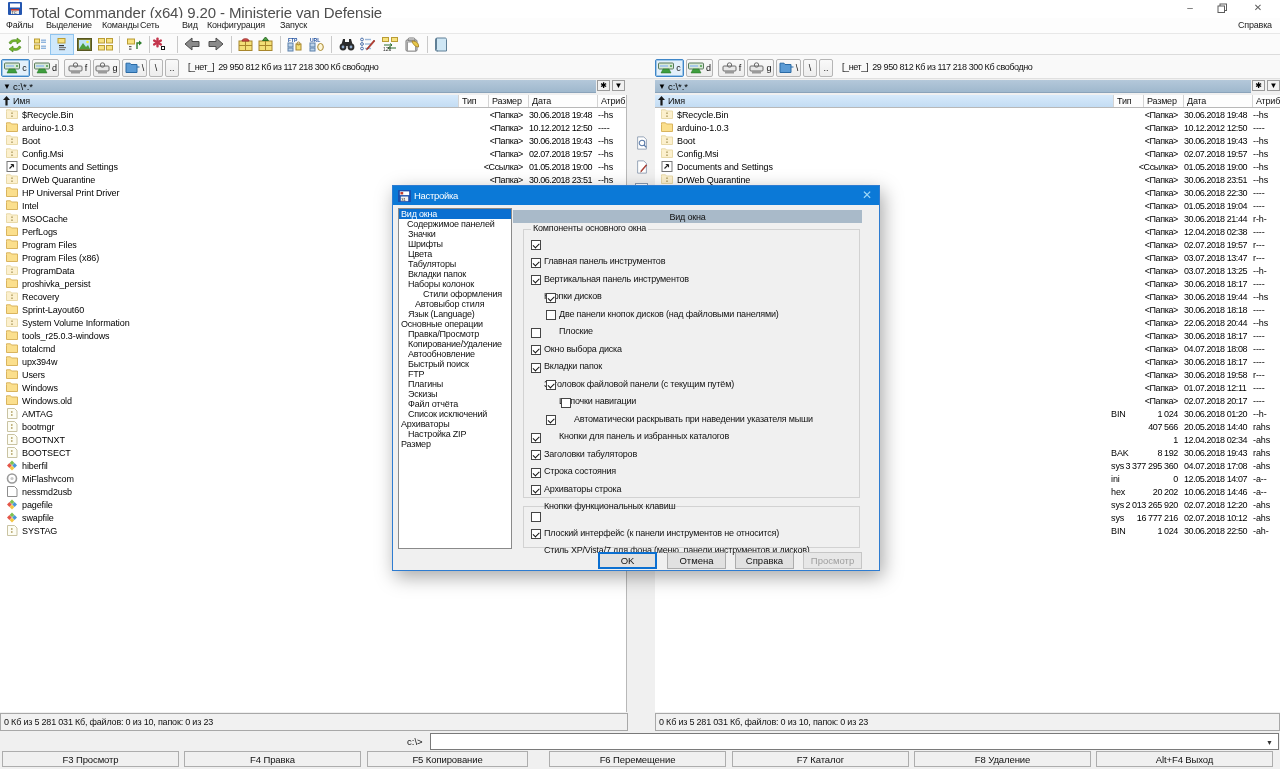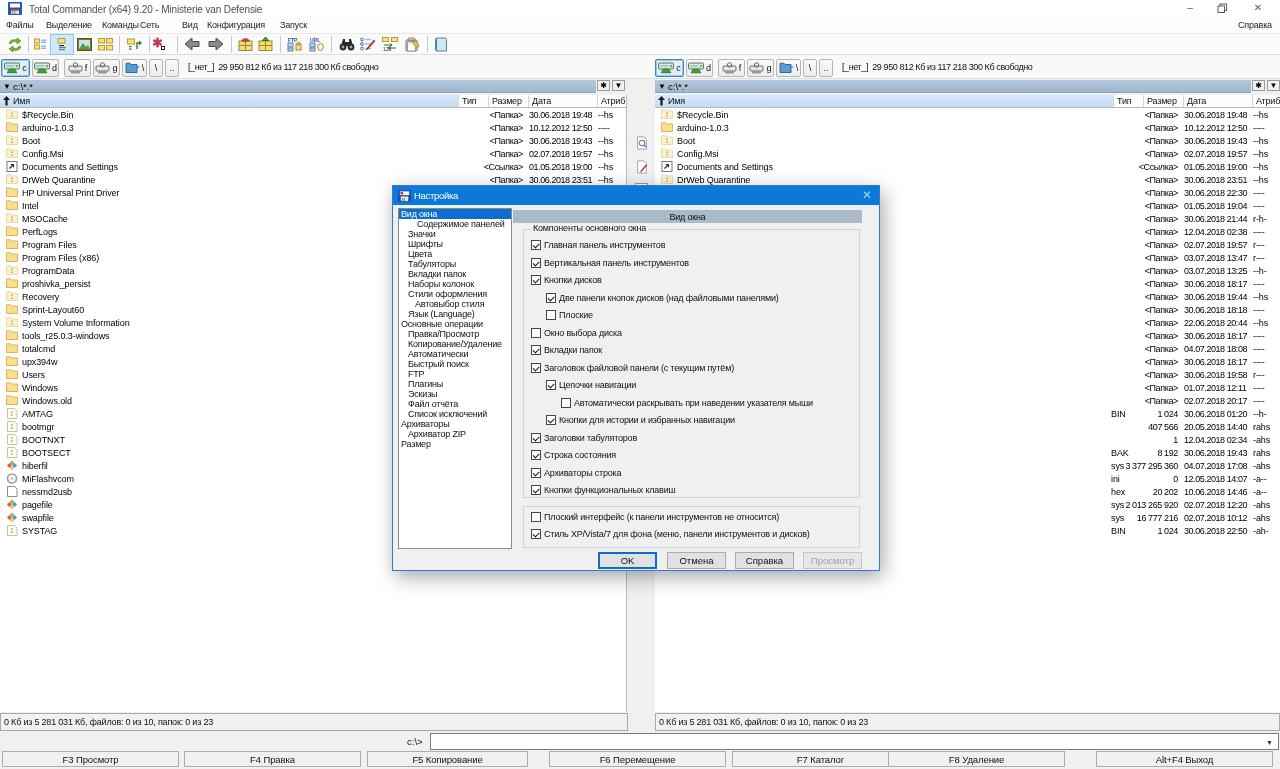--- a/index.html
+++ b/index.html
@@ -1,20 +1,20 @@
 <!DOCTYPE html>
 <html><head><meta charset="utf-8"><style>
 * { margin:0; padding:0; box-sizing:border-box; }
 html,body { width:1280px; height:769px; overflow:hidden; background:#f0f0f0;
   font-family:"Liberation Sans",sans-serif; }
 #root { position:absolute; left:0; top:0; width:1280px; height:769px; }
 
 
 #title { position:absolute; left:0; top:0; width:1280px; height:18px; background:#ffffff; }
-#title .txt { position:absolute; left:29px; top:4px; font-size:10px; color:#4e4e4e; letter-spacing:-0.12px;}
+#title .txt { position:absolute; left:29px; top:4px; font-size:15px; color:#4e4e4e; letter-spacing:-0.12px;}
 #tcicon { position:absolute; left:8px; top:2px; }
 .wbtn { position:absolute; top:0px; width:30px; height:16px; color:#5c5c5c; font-size:10px;
   text-align:center; line-height:15px; }
 
 
 #menubar { position:absolute; left:0; top:18px; width:1280px; height:15px; background:#fdfdfd; }
 .mi { position:absolute; top:2px; font-size:9px; color:#1c1c1c; letter-spacing:-0.2px; }
 
 
 #toolbar { position:absolute; left:0; top:33px; width:1280px; height:22px; background:#fbfbfb;
@@ -86,21 +86,21 @@
 #dlgband { position:absolute; left:120px; top:24px; width:349px; height:13px; background:#a9bac9;
   font-size:9px; color:#111; text-align:center; padding-top:2px; letter-spacing:-0.2px; }
 .grp { position:absolute; left:130px; border:1px solid #d2d2d2; }
 .grplbl { position:absolute; left:138px; top:37px; font-size:9px; letter-spacing:-0.2px; color:#111; background:#f0f0f0;
   padding:0 2px; }
 .ckrow { position:absolute; height:12px; }
 .cb { position:absolute; left:0; top:0px; width:10px; height:10px; background:#fff;
   border:1px solid #454545; }
 .cb.on::after { content:""; position:absolute; left:1px; top:1.8px; width:5px; height:2.6px;
   border-left:1.4px solid #111; border-bottom:1.4px solid #111; transform:rotate(-45deg); }
-.cklbl { position:absolute; left:13px; top:0px; font-size:9px; color:#111; white-space:nowrap;
+.cklbl { position:absolute; left:13px; top:16px; font-size:9px; color:#111; white-space:nowrap;
   letter-spacing:-0.2px; }
 .dbtn2 { position:absolute; top:367px; width:59px; height:17px; background:#e1e1e1;
   border:1px solid #acacac; font-size:9.5px; color:#111; text-align:center; padding-top:2px; }
 </style></head><body>
 <div id="root">
 
 <div id="title">
       <span id="tcicon"><svg width="14" height="14" viewBox="0 0 14 14">
           <rect x="0" y="0" width="14" height="13" rx="1" fill="#2456b0"></rect>
           <rect x="2" y="1.5" width="10" height="4" fill="#fff"></rect>
@@ -1140,58 +1140,58 @@
 <div class="statbox" style="left:0;width:628px">0 Кб из 5 281 031 Кб, файлов: 0 из 10, папок: 0 из 23</div>
 <div class="statbox" style="left:655px;width:625px">0 Кб из 5 281 031 Кб, файлов: 0 из 10, папок: 0 из 23</div>
 <div id="cmdlabel" style="left:407px">c:\&gt;</div>
 <div id="cmdinput"></div>
     <div id="cmddd">▼</div>
 <div class="fkey" style="left:2px;width:177px">F3 Просмотр</div>
 <div class="fkey" style="left:184px;width:177px">F4 Правка</div>
 <div class="fkey" style="left:367px;width:161px">F5 Копирование</div>
 <div class="fkey" style="left:549px;width:177px">F6 Перемещение</div>
 <div class="fkey" style="left:732px;width:177px">F7 Каталог</div>
-<div class="fkey" style="left:888px;width:177px">F8 Удаление</div>
+<div class="fkey" style="left:914px;width:177px">F8 Удаление</div>
 <div class="fkey" style="left:1096px;width:177px">Alt+F4 Выход</div>
 <div id="dlg">
 <div id="dlgtitle">
         <span style="position:absolute;left:5px;top:3px"><svg width="13" height="13" viewBox="0 0 14 14">
             <rect x="0" y="0" width="14" height="13" rx="1" fill="#1b4fae"></rect>
             <rect x="2" y="1.5" width="10" height="4" fill="#fff"></rect>
             <rect x="2.6" y="2.2" width="3" height="2.6" fill="#c0392b"></rect>
             <rect x="3" y="7" width="8" height="5" fill="#f0f0f0"></rect>
             <text x="3.4" y="11.6" font-size="4.5" fill="#222" font-family="Liberation Sans">31</text>
           </svg></span>
         <span class="t">Настройка</span>
         <span id="dlgclose">✕</span>
       </div>
 <div id="dlglist">
         <div class="li sel" style="padding-left:2px">Вид окна</div>
-<div class="li" style="padding-left:18px">Содержимое панелей</div>
+<div class="li" style="padding-left:8px">Содержимое панелей</div>
 <div class="li" style="padding-left:9px">Значки</div>
 <div class="li" style="padding-left:9px">Шрифты</div>
 <div class="li" style="padding-left:9px">Цвета</div>
 <div class="li" style="padding-left:9px">Табуляторы</div>
 <div class="li" style="padding-left:9px">Вкладки папок</div>
 <div class="li" style="padding-left:9px">Наборы колонок</div>
-<div class="li" style="padding-left:9px">Стили оформления</div>
+<div class="li" style="padding-left:24px">Стили оформления</div>
 <div class="li" style="padding-left:16px">Автовыбор стиля</div>
 <div class="li" style="padding-left:9px">Язык (Language)</div>
 <div class="li" style="padding-left:2px">Основные операции</div>
 <div class="li" style="padding-left:9px">Правка/Просмотр</div>
 <div class="li" style="padding-left:9px">Копирование/Удаление</div>
-<div class="li" style="padding-left:9px">Автоматически</div>
+<div class="li" style="padding-left:9px">Автообновление</div>
 <div class="li" style="padding-left:9px">Быстрый поиск</div>
 <div class="li" style="padding-left:9px">FTP</div>
 <div class="li" style="padding-left:9px">Плагины</div>
 <div class="li" style="padding-left:9px">Эскизы</div>
 <div class="li" style="padding-left:9px">Файл отчёта</div>
 <div class="li" style="padding-left:9px">Список исключений</div>
 <div class="li" style="padding-left:2px">Архиваторы</div>
-<div class="li" style="padding-left:9px">Архиватор ZIP</div>
+<div class="li" style="padding-left:9px">Настройка ZIP</div>
 <div class="li" style="padding-left:2px">Размер</div>
       </div>
 <div id="dlgband">Вид окна</div>
 <div class="grp" style="top:43px;width:337px;height:269px"></div>
 <div class="grp" style="top:320px;width:337px;height:42px"></div>
 <span class="grplbl">Компоненты основного окна</span>
 </div>
 <div class="ckrow" style="left:531px;top:240px">
       <span class="cb on"></span>
       <span class="cklbl">Главная панель инструментов</span>
@@ -1227,21 +1227,21 @@
 <div class="ckrow" style="left:546px;top:380px">
       <span class="cb on"></span>
       <span class="cklbl">Цепочки навигации</span>
     </div>
 <div class="ckrow" style="left:561px;top:398px">
       <span class="cb"></span>
       <span class="cklbl">Автоматически раскрывать при наведении указателя мыши</span>
     </div>
 <div class="ckrow" style="left:546px;top:415px">
       <span class="cb on"></span>
-      <span class="cklbl">Кнопки для истории и избранных навигации</span>
+      <span class="cklbl">Кнопки для панель и избранных каталогов</span>
     </div>
 <div class="ckrow" style="left:531px;top:433px">
       <span class="cb on"></span>
       <span class="cklbl">Заголовки табуляторов</span>
     </div>
 <div class="ckrow" style="left:531px;top:450px">
       <span class="cb on"></span>
       <span class="cklbl">Строка состояния</span>
     </div>
 <div class="ckrow" style="left:531px;top:468px">

